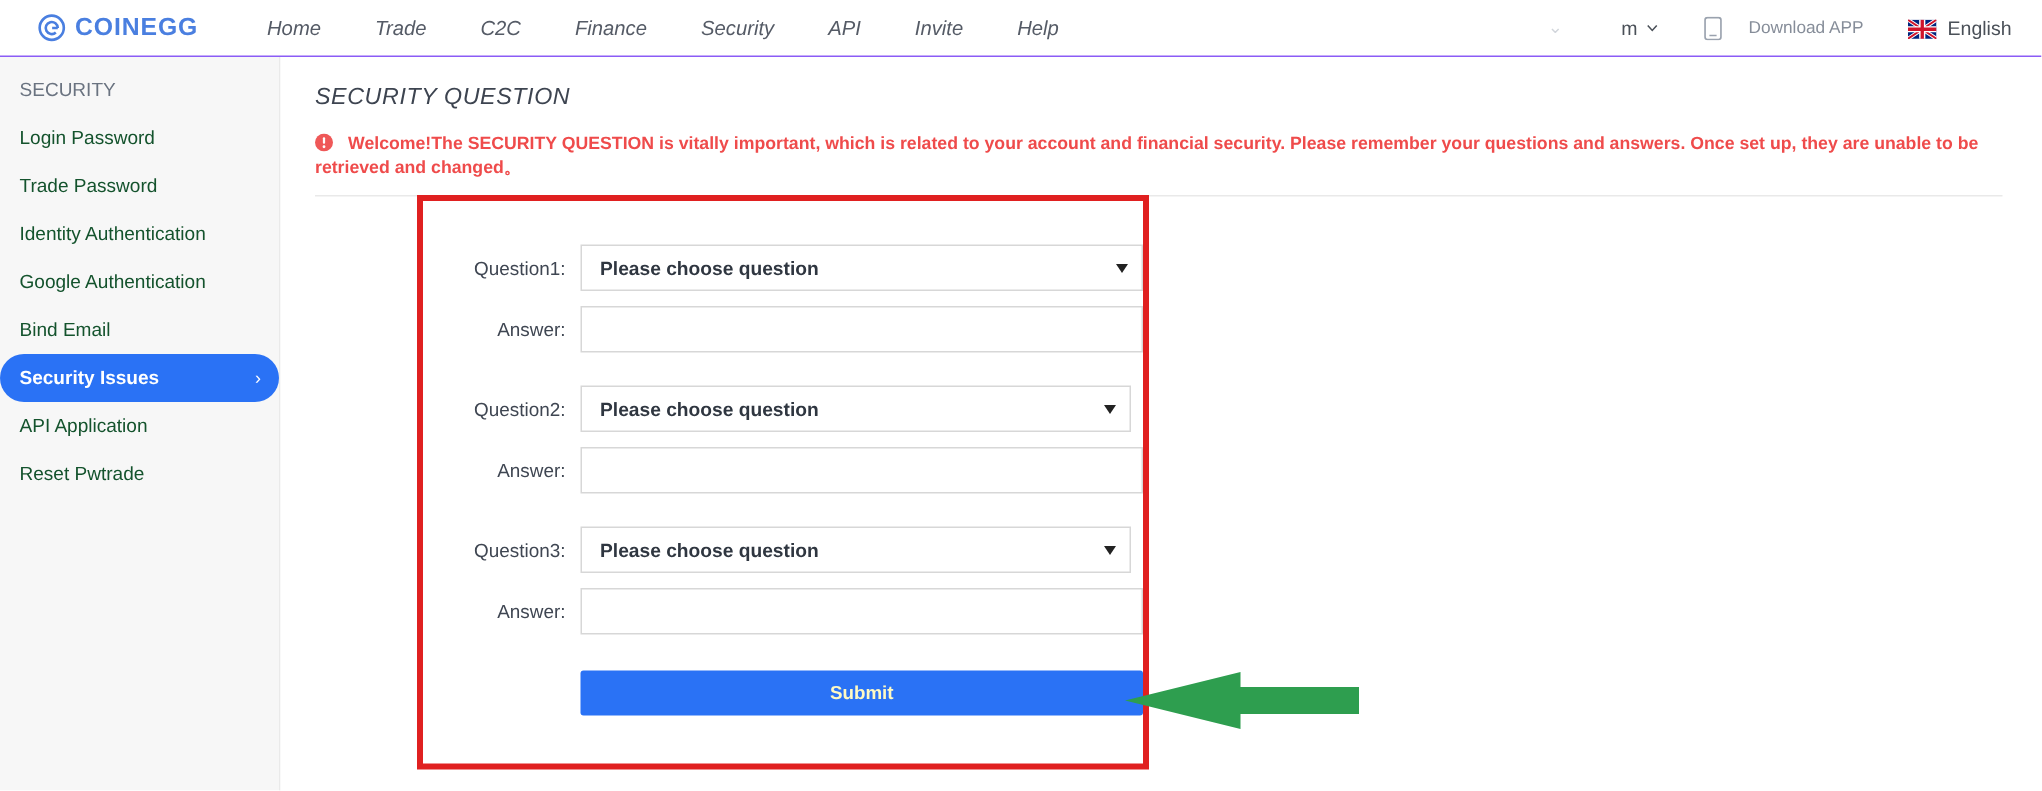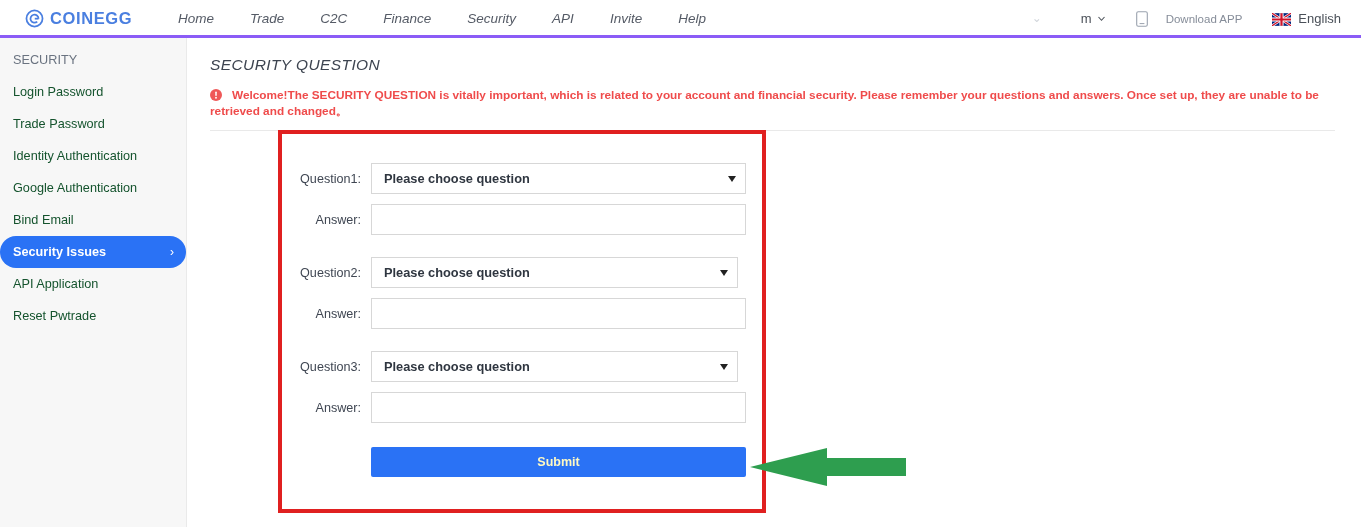--- a/index.html
+++ b/index.html
@@ -10,21 +10,21 @@
     background: #ffffff;
     font-family: "Liberation Sans", sans-serif;
   }
   #page { position: relative; width: 1361px; height: 527px; background: #fff; }
 
   
   .header {
     position: absolute; left: 0; top: 0;
     width: 1361px; height: 38px;
     background: #ffffff;
-    border-bottom: 3px solid #8b5cf6;
+    border-bottom: 1px solid #8b5cf6;
   }
   .logo {
     position: absolute; left: 24px; top: 8px;
     display: flex; align-items: center; gap: 5px;
   }
   .logo-mark { width: 21px; height: 21px; display: block; }
   .logo-text {
     font-size: 16.5px; font-weight: bold; color: #4a7fe0;
     letter-spacing: 0.6px; line-height: 21px;
   }
@@ -100,21 +100,21 @@
 
   
   .redbox {
     position: absolute; left: 91px; top: 92px;
     width: 488px; height: 383px;
     border: 4px solid #e02020;
     background: transparent;
   }
 
   
-  .form { position: absolute; left: 96px; top: 125px; width: 475px; }
+  .form { position: absolute; left: 112px; top: 125px; width: 475px; }
   .row { display: flex; align-items: center; margin-bottom: 10px; }
   .row.gap { margin-bottom: 22px; }
   .lbl {
     width: 78px; text-align: right; margin-right: 10px;
     font-size: 12.6px; color: #3f4652; white-space: nowrap;
   }
   .sel {
     position: relative; width: 375px; height: 31px;
     border: 1px solid #d7d7d7; background: #fff;
     display: flex; align-items: center;

